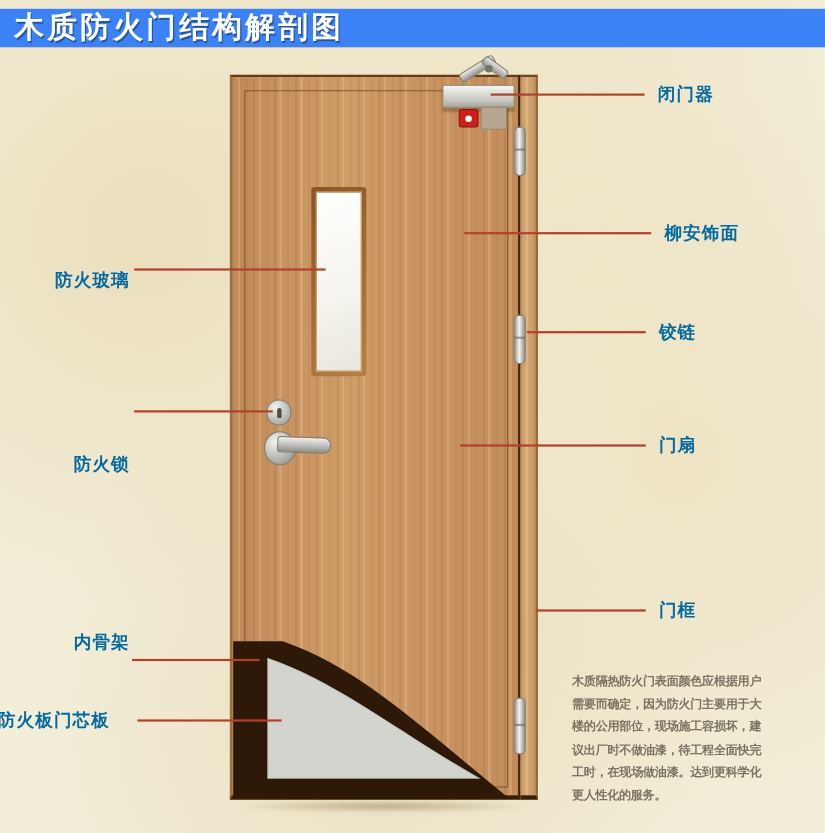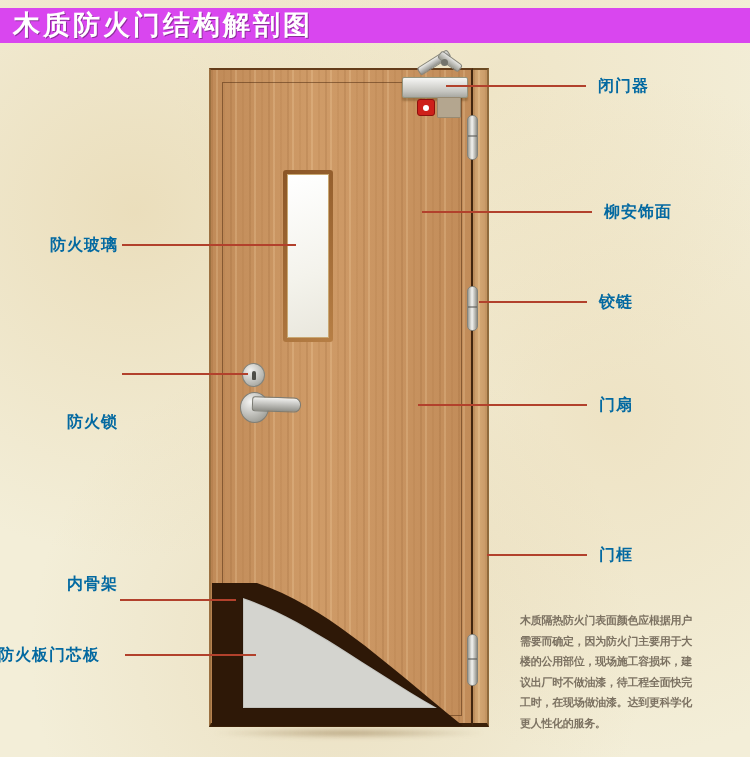--- a/index.html
+++ b/index.html
@@ -10,21 +10,21 @@
       radial-gradient(circle at 18% 28%, rgba(221,196,142,.38), transparent 42%),
       radial-gradient(circle at 82% 55%, rgba(226,201,150,.30), transparent 46%),
       radial-gradient(circle at 45% 86%, rgba(212,186,134,.28), transparent 40%),
       radial-gradient(circle at 65% 12%, rgba(230,208,160,.30), transparent 38%),
       #f3eed8;
   }
   .abs{position:absolute;}
 
   
   .banner{
-    left:0;top:8px;width:750px;height:35px;background:#d946ef;
+    left:0;top:8px;width:750px;height:35px;background:#3b82f6;
     color:#fff;font-size:27px;font-weight:bold;letter-spacing:3px;
     line-height:35px;padding-left:13px;box-sizing:border-box;
     text-shadow:1px 1px 0 rgba(0,0,0,.35);
   }
 
   
   .wood{
     background-color:#ca9460;
     background-image:
       repeating-linear-gradient(90deg,
@@ -192,18 +192,18 @@
 <div class="abs leader" style="top:373px;left:122px;width:126px;"></div>
 <div class="abs leader" style="top:599px;left:120px;width:116px;"></div>
 <div class="abs leader" style="top:654px;left:125px;width:131px;"></div>
 
 <div class="abs lbl" style="top:76px;left:598px;">闭门器</div>
 <div class="abs lbl" style="top:202px;left:604px;">柳安饰面</div>
 <div class="abs lbl" style="top:292px;left:599px;">铰链</div>
 <div class="abs lbl" style="top:395px;left:599px;">门扇</div>
 <div class="abs lbl" style="top:545px;left:599px;">门框</div>
 
-<div class="abs lbl lbl-left" style="top:235px;right:632px;padding-left:28px;">防火玻璃</div>
+<div class="abs lbl lbl-left" style="top:245px;right:632px;padding-left:28px;">防火玻璃</div>
 <div class="abs lbl lbl-left" style="top:364px;right:632px;margin-top:48px;">防火锁</div>
 <div class="abs lbl lbl-left" style="top:574px;right:632px;">内骨架</div>
 <div class="abs lbl lbl-left" style="top:645px;right:650px;margin-left:20px;">防火板门芯板</div>
 
 <div class="abs desc">木质隔热防火门表面颜色应根据用户需要而确定，因为防火门主要用于大楼的公用部位，现场施工容损坏，建议出厂时不做油漆，待工程全面快完工时，在现场做油漆。达到更科学化更人性化的服务。</div>
 
 </body></html>

